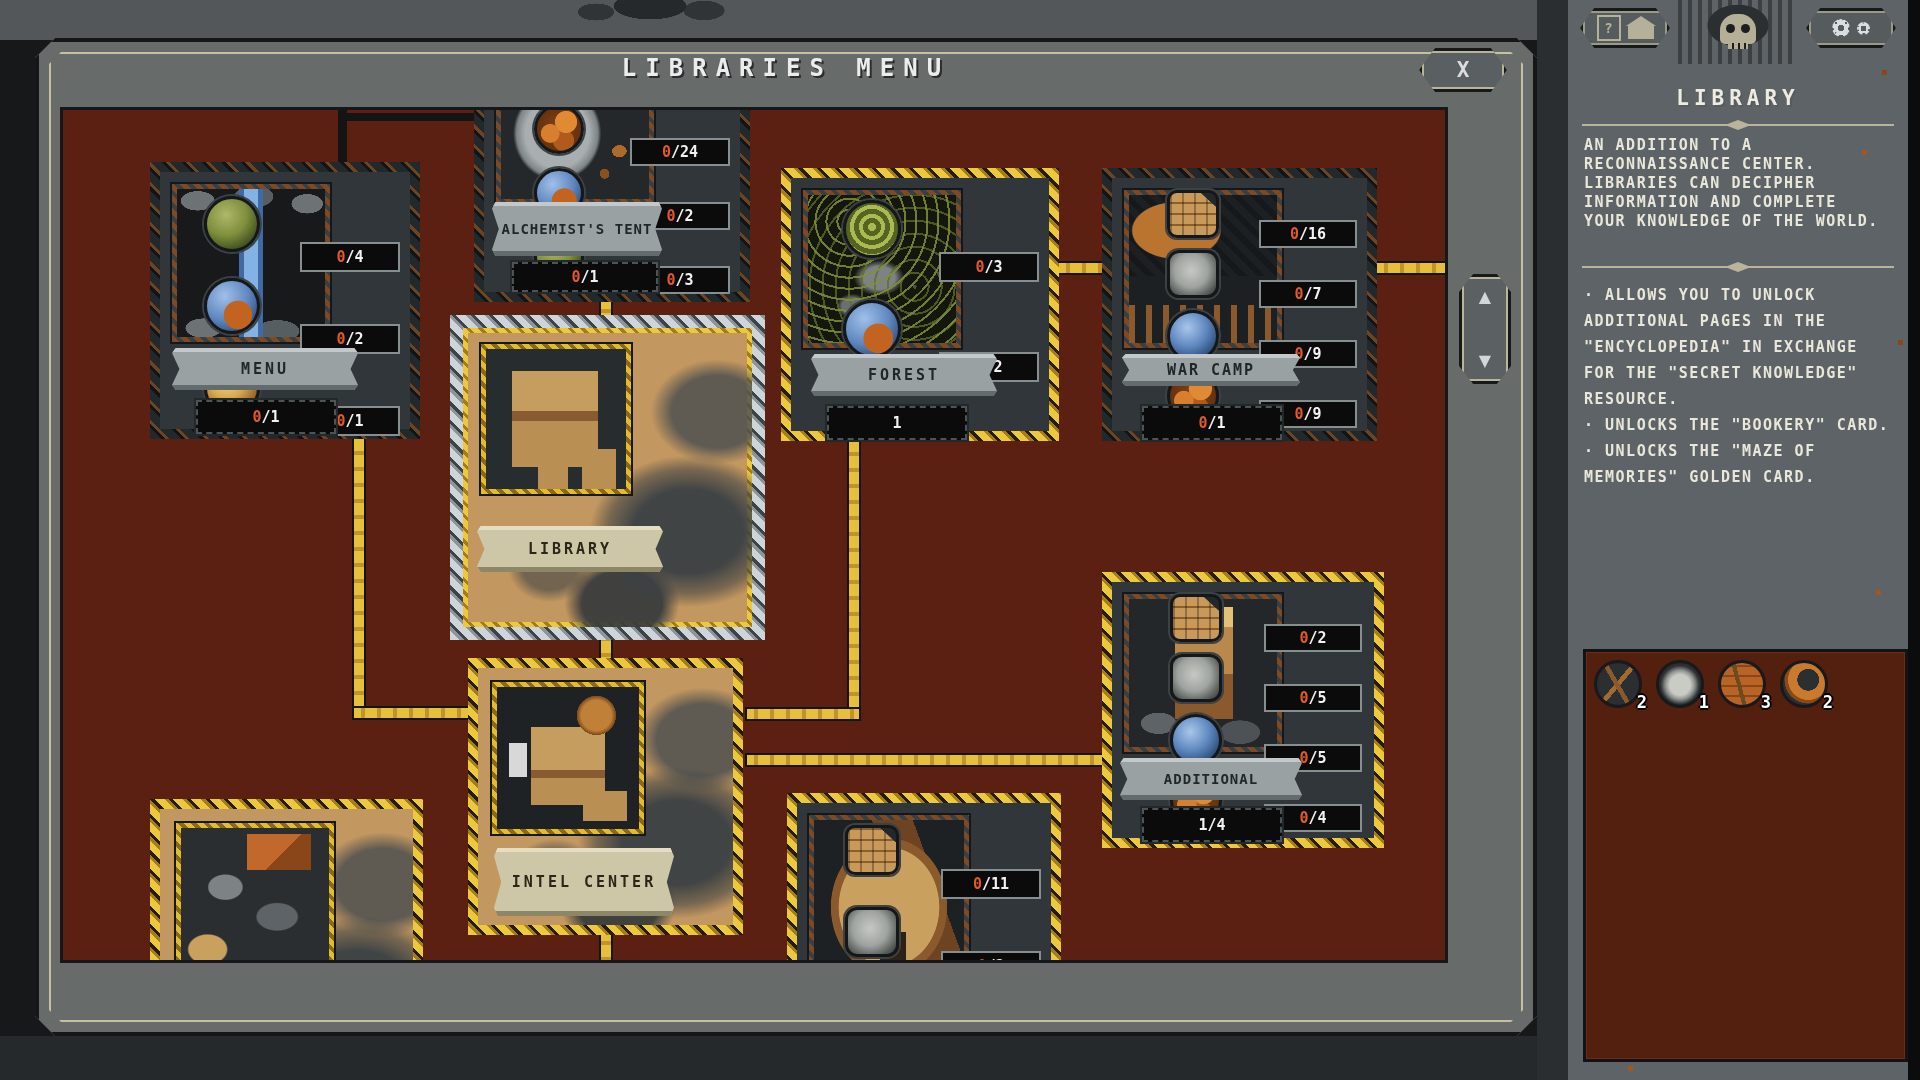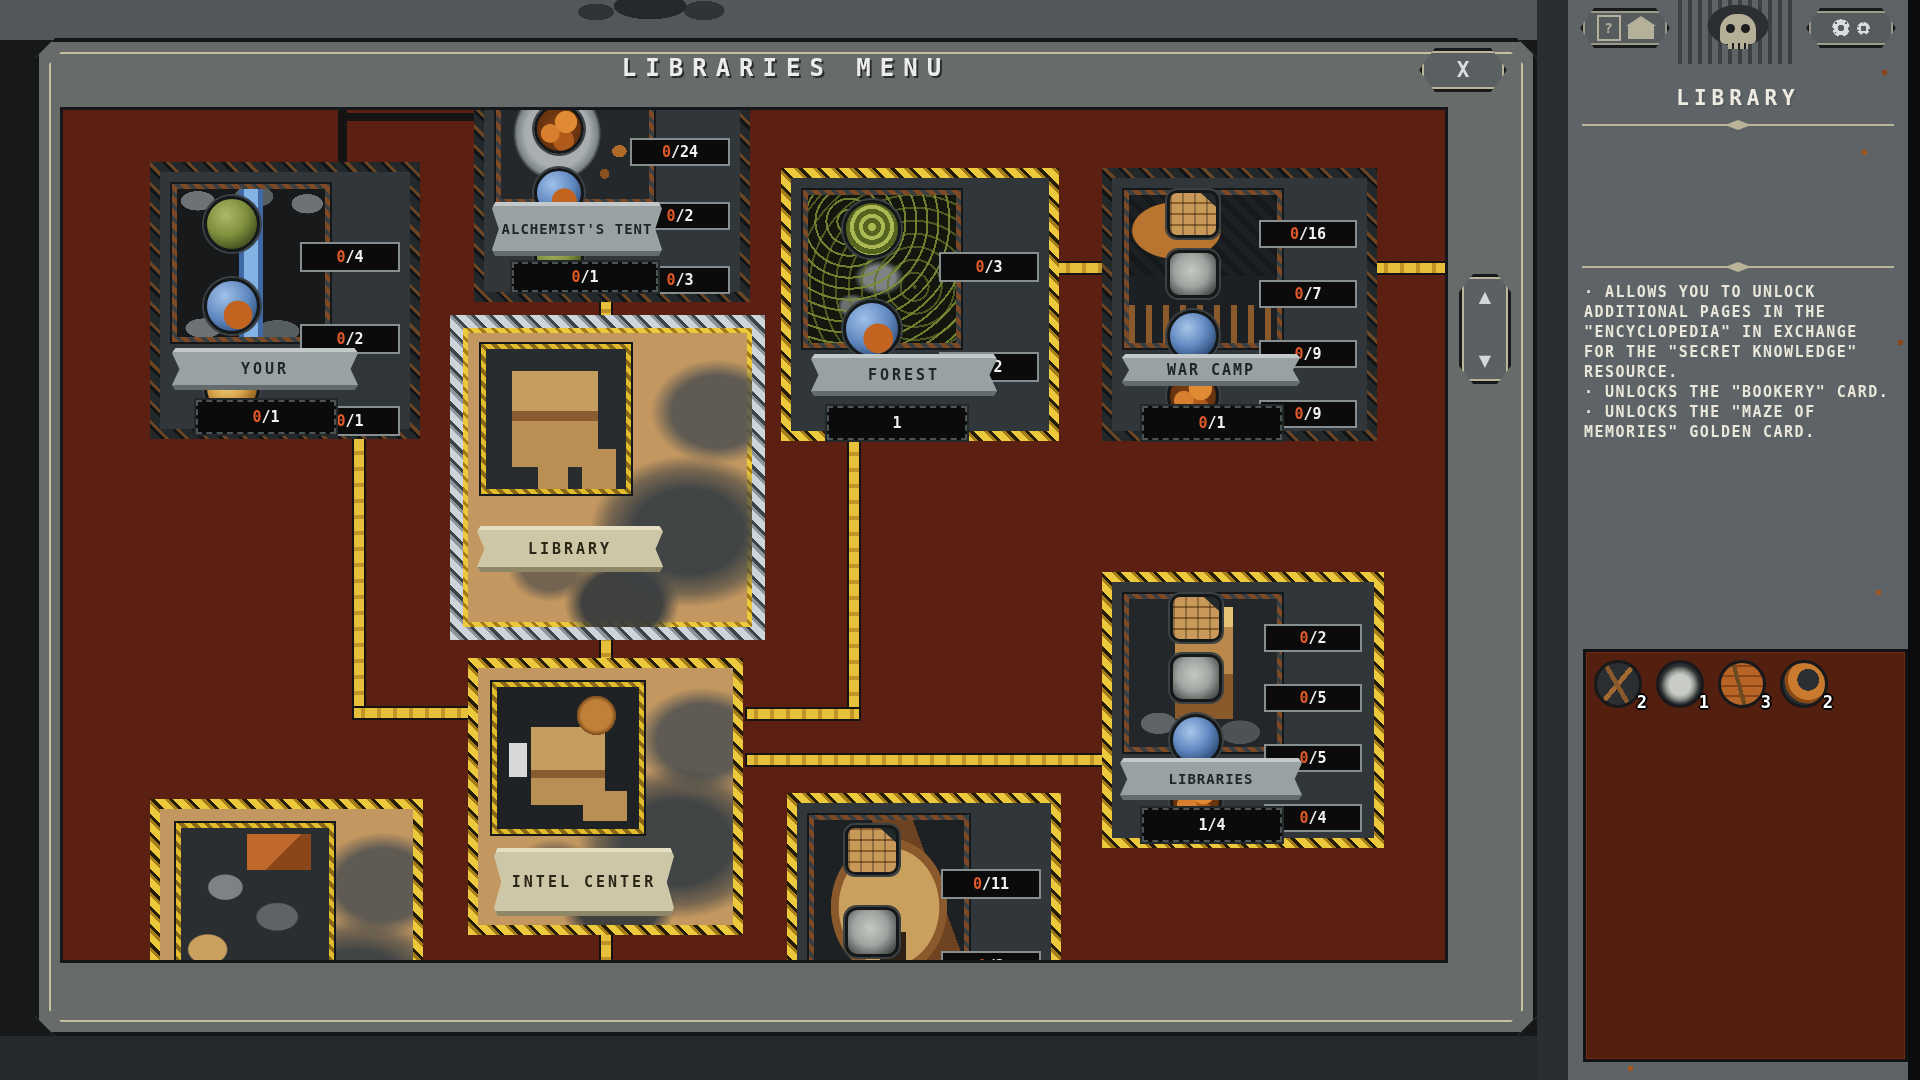--- a/index.html
+++ b/index.html
@@ -156,21 +156,21 @@
     display:flex;align-items:center;justify-content:center;}
   .skullface{width:36px;height:30px;background:#b5af98;border-radius:16px 16px 5px 5px;position:relative;}
   .skullface:before{content:"";position:absolute;left:6px;top:10px;width:9px;height:9px;border-radius:50%;background:#1c1e1f;box-shadow:15px 0 0 #1c1e1f;}
   .skullface:after{content:"";position:absolute;left:8px;bottom:-5px;width:20px;height:6px;background:
     repeating-linear-gradient(90deg,#b5af98 0 4px,#1c1e1f 4px 6px);}
   .sb-title{position:absolute;width:100%;text-align:center;font-size:21px;font-weight:bold;letter-spacing:5px;color:#eeece0;text-shadow:2px 2px 0 #30343622;}
   .divider{position:absolute;left:14px;right:14px;height:2px;background:#b9b49a;}
   .divider:before{content:"";position:absolute;left:50%;top:-4px;width:26px;height:10px;margin-left:-13px;background:#b9b49a;
     clip-path:polygon(50% 0,100% 50%,50% 100%,0 50%);}
   .sb-text{position:absolute;color:#e9e7da;font-size:15px;font-weight:bold;letter-spacing:1.5px;line-height:19px;}
-  .sb-bullets{line-height:20px;}
+  .sb-bullets{line-height:26px;}
   .sb-panel{position:absolute;left:15px;top:649px;width:325px;height:413px;background:#531f0f;border:3px solid #121314;box-sizing:border-box;
     box-shadow:inset 0 0 0 1px #6e2a14;}
   .sb-res-row{position:absolute;left:8px;top:8px;display:flex;gap:14px;}
   .sres{position:relative;width:48px;height:48px;}
   .si{width:48px;height:48px;border-radius:50%;border:3px solid #17191b;box-sizing:border-box;background-color:#2b2f31;}
   .s-branches{background-image:linear-gradient(60deg,transparent 44%,#8a5a2c 44% 52%,transparent 52%),linear-gradient(-50deg,transparent 46%,#a06a30 46% 54%,transparent 54%);}
   .s-stone{background-image:radial-gradient(circle at 50% 52%,#c9ccc4 0 34%,#8e938f 48%,transparent 64%);}
   .s-bricks{background-image:linear-gradient(75deg,transparent 40%,#6e4a20 40% 48%,transparent 48%),repeating-linear-gradient(0deg,#b86427 0 8px,#8a4518 8px 10px);}
   .s-horn{background-image:radial-gradient(circle at 60% 40%,transparent 0 30%,#c97a2e 31% 56%,#8a4a16 57% 66%,transparent 67%);}
   .sres b{position:absolute;right:-5px;bottom:-4px;color:#fff;font-size:17px;
@@ -230,21 +230,21 @@
             </div>
           </div>
         <div class="res" style="height:80px">
             <div class="ri i-amber" style="width:56px;height:56px"></div>
           <div class="pill res-pill" style="right:0;bottom:4px;width:100px;height:30px">
               <span style="color:#e2592a">0</span>
               <span>/1</span>
             </div>
           </div>
       </div>
-      <div class="plate grey" style="left:12px;top:176px;width:186px;height:42px">YOUR</div>
+      <div class="plate grey" style="left:12px;top:176px;width:186px;height:42px">MENU</div>
       <div class="pill count-pill" style="left:36px;top:228px;width:140px;height:34px">
           <span style="color:#e2592a">0</span>
           <span>/1</span>
         </div>
     </div>
 
     <div class="card dark" style="left:411px;top:-60px;width:276px;height:252px">
       <div class="thumb-frame" style="left:12px;top:8px;width:148px;height:126px">
           <div class="thumb art-alch"></div>
         </div>
@@ -390,21 +390,21 @@
             </div>
           </div>
         <div class="res" style="height:58px">
             <div class="ri i-clay" style="width:52px;height:52px"></div>
           <div class="pill res-pill" style="right:0;bottom:0;width:98px;height:28px">
               <span style="color:#e2592a">0</span>
               <span>/4</span>
             </div>
           </div>
       </div>
-      <div class="plate grey" style="left:8px;top:176px;width:182px;height:42px;letter-spacing:1px;font-size:14px">LIBRARIES</div>
+      <div class="plate grey" style="left:8px;top:176px;width:182px;height:42px;letter-spacing:1px;font-size:14px">ADDITIONAL</div>
       <div class="pill count-pill" style="left:30px;top:226px;width:140px;height:34px">
           <span style="color:#f2f2f2">1</span>
           <span>/4</span>
         </div>
     </div>
 
     <div class="card tan" style="left:87px;top:689px;width:273px;height:290px">
       <div class="smoke"></div>
       <div class="thumb-frame gf" style="left:16px;top:14px;width:148px;height:148px">
           <div class="thumb art-ruins"></div>
@@ -450,20 +450,21 @@
   <div class="emblem">
       <span class="skullface"></span>
     </div>
   <div class="hexbtn" style="left:238px;top:8px;width:90px">
     <span class="gear"></span>
     <span class="gear small"></span>
   </div>
 
   <div class="sb-title" style="top:86px">LIBRARY</div>
   <div class="divider" style="top:124px"></div>
+  <div class="sb-text" style="left:16px;top:136px;width:302px">AN ADDITION TO A RECONNAISSANCE CENTER. LIBRARIES CAN DECIPHER INFORMATION AND COMPLETE YOUR KNOWLEDGE OF THE WORLD.</div>
   <div class="divider" style="top:266px"></div>
   <div class="sb-text sb-bullets" style="left:16px;top:282px;width:308px">
     <div>· ALLOWS YOU TO UNLOCK ADDITIONAL PAGES IN THE "ENCYCLOPEDIA" IN EXCHANGE FOR THE "SECRET KNOWLEDGE" RESOURCE.</div>
     <div>· UNLOCKS THE "BOOKERY" CARD.</div>
     <div>· UNLOCKS THE "MAZE OF MEMORIES" GOLDEN CARD.</div>
   </div>
 
   <div class="sb-panel">
     <div class="sb-res-row">
       <div class="sres">

